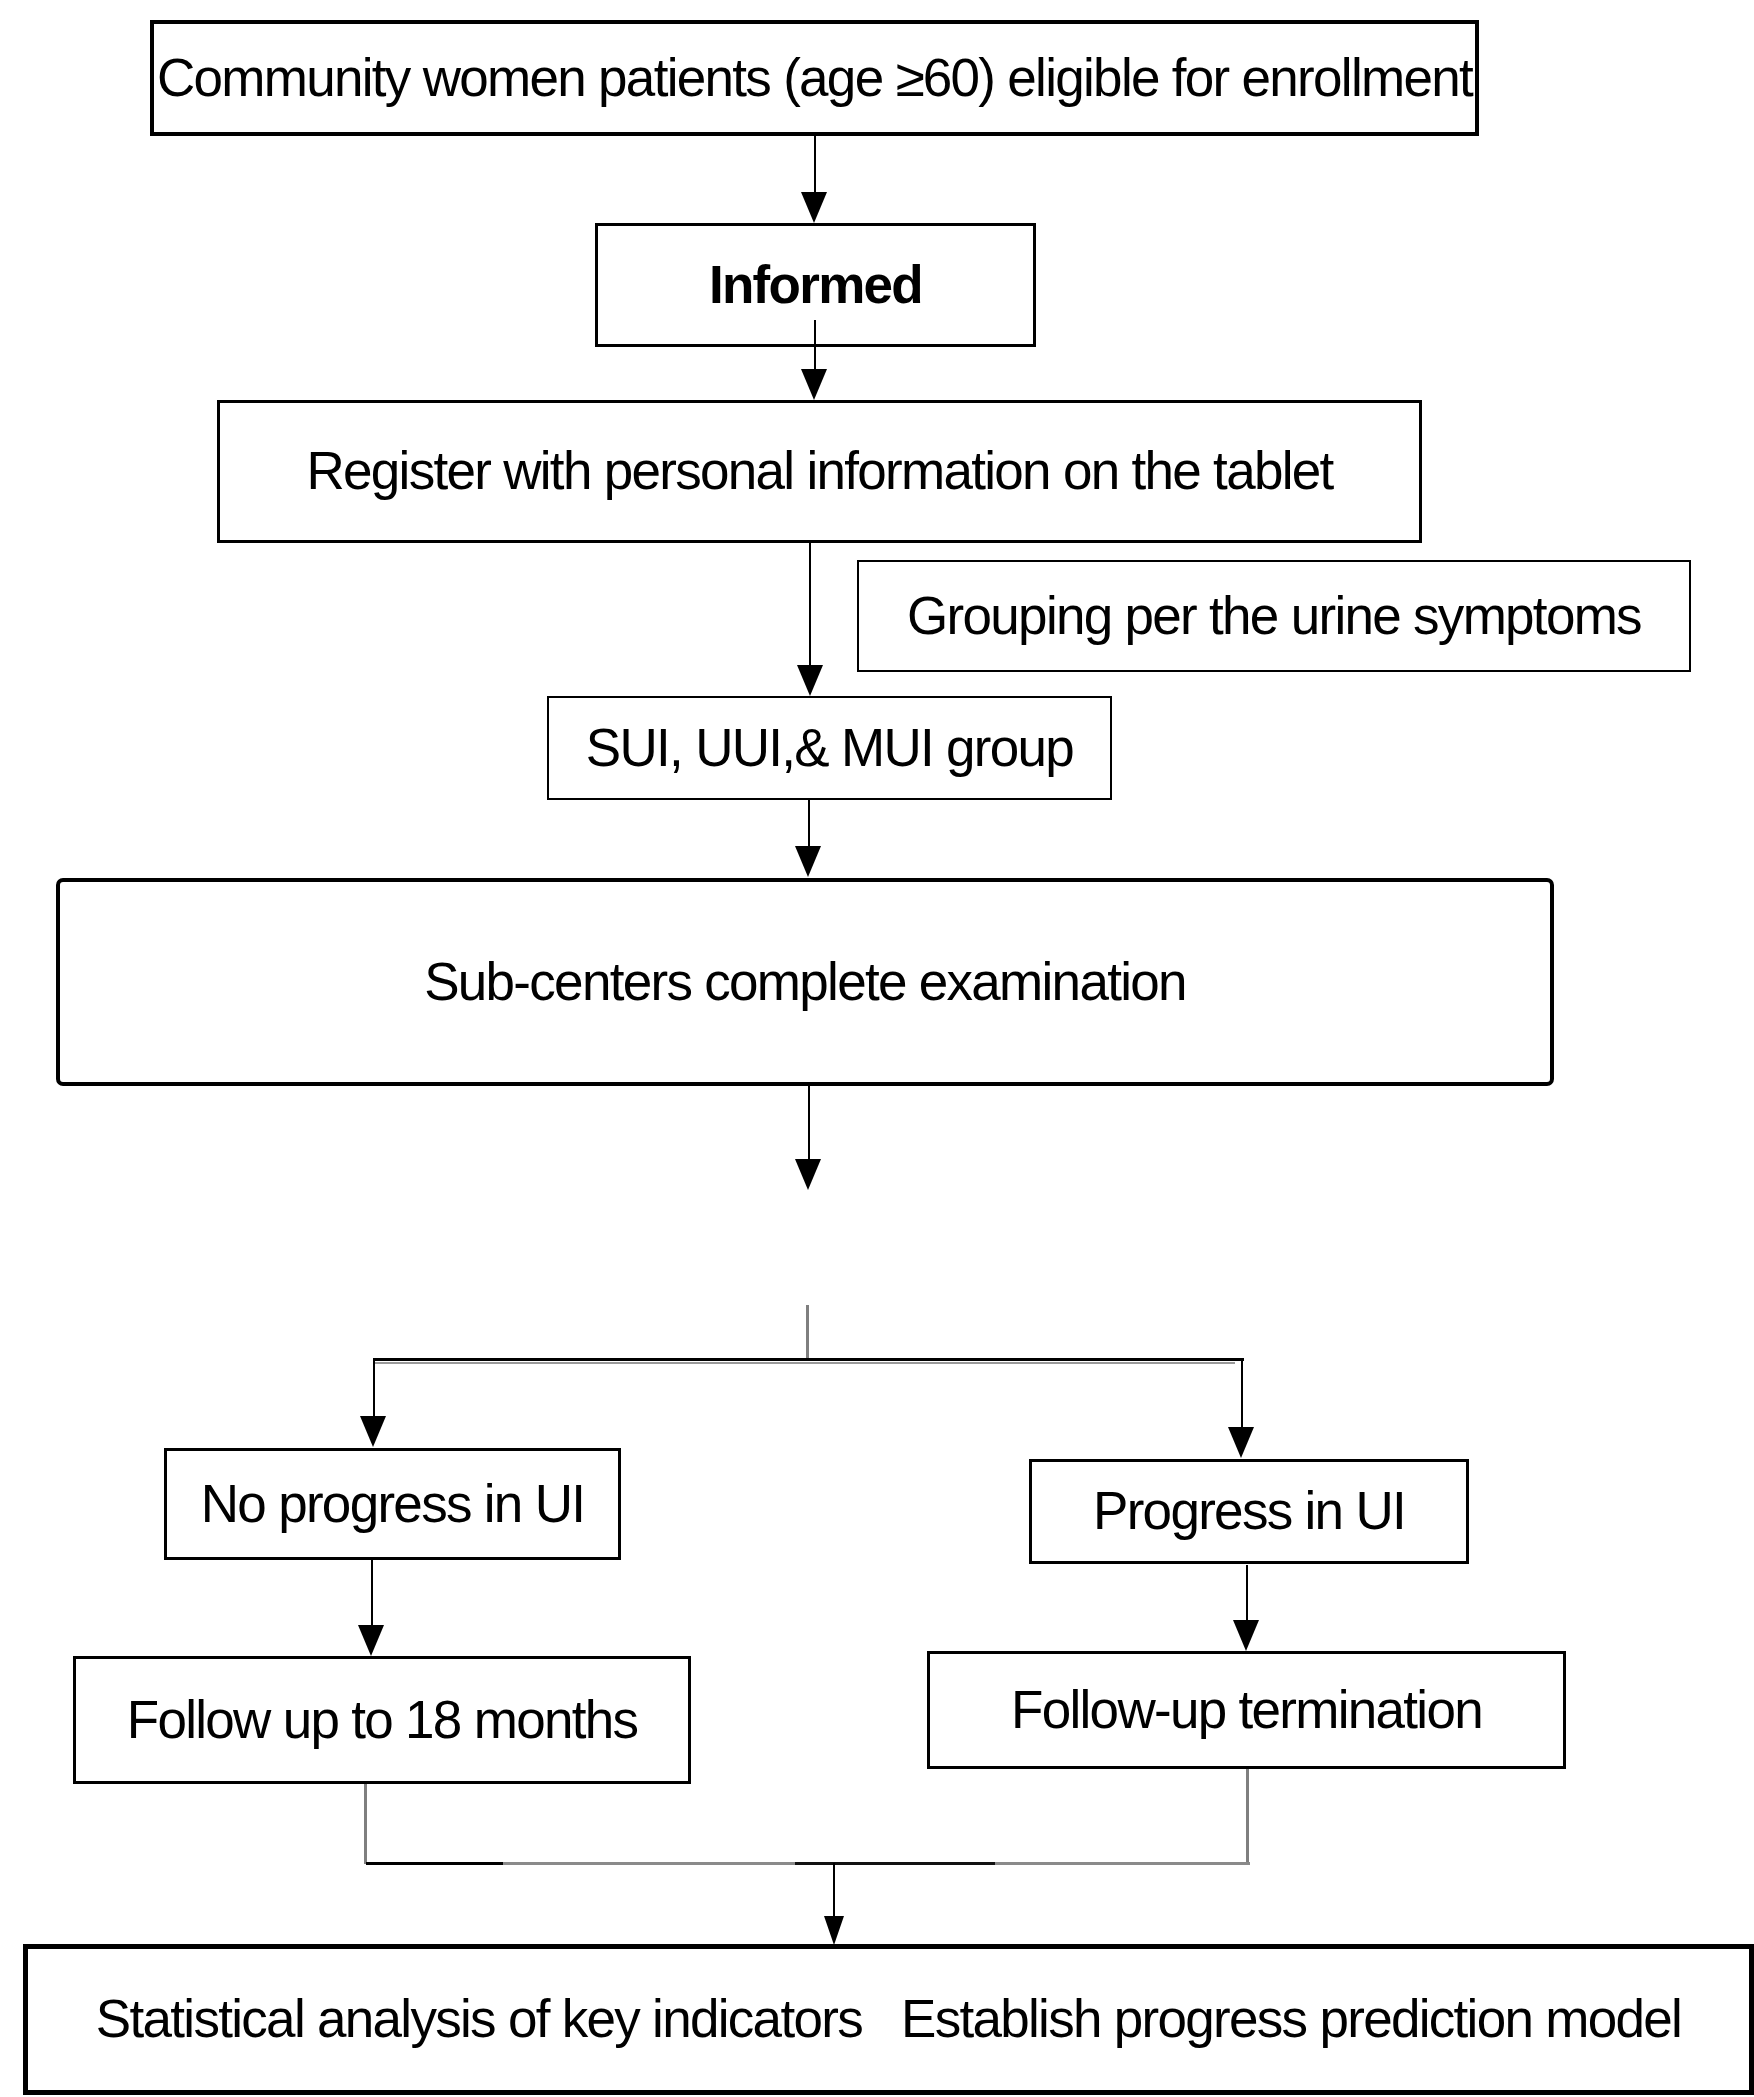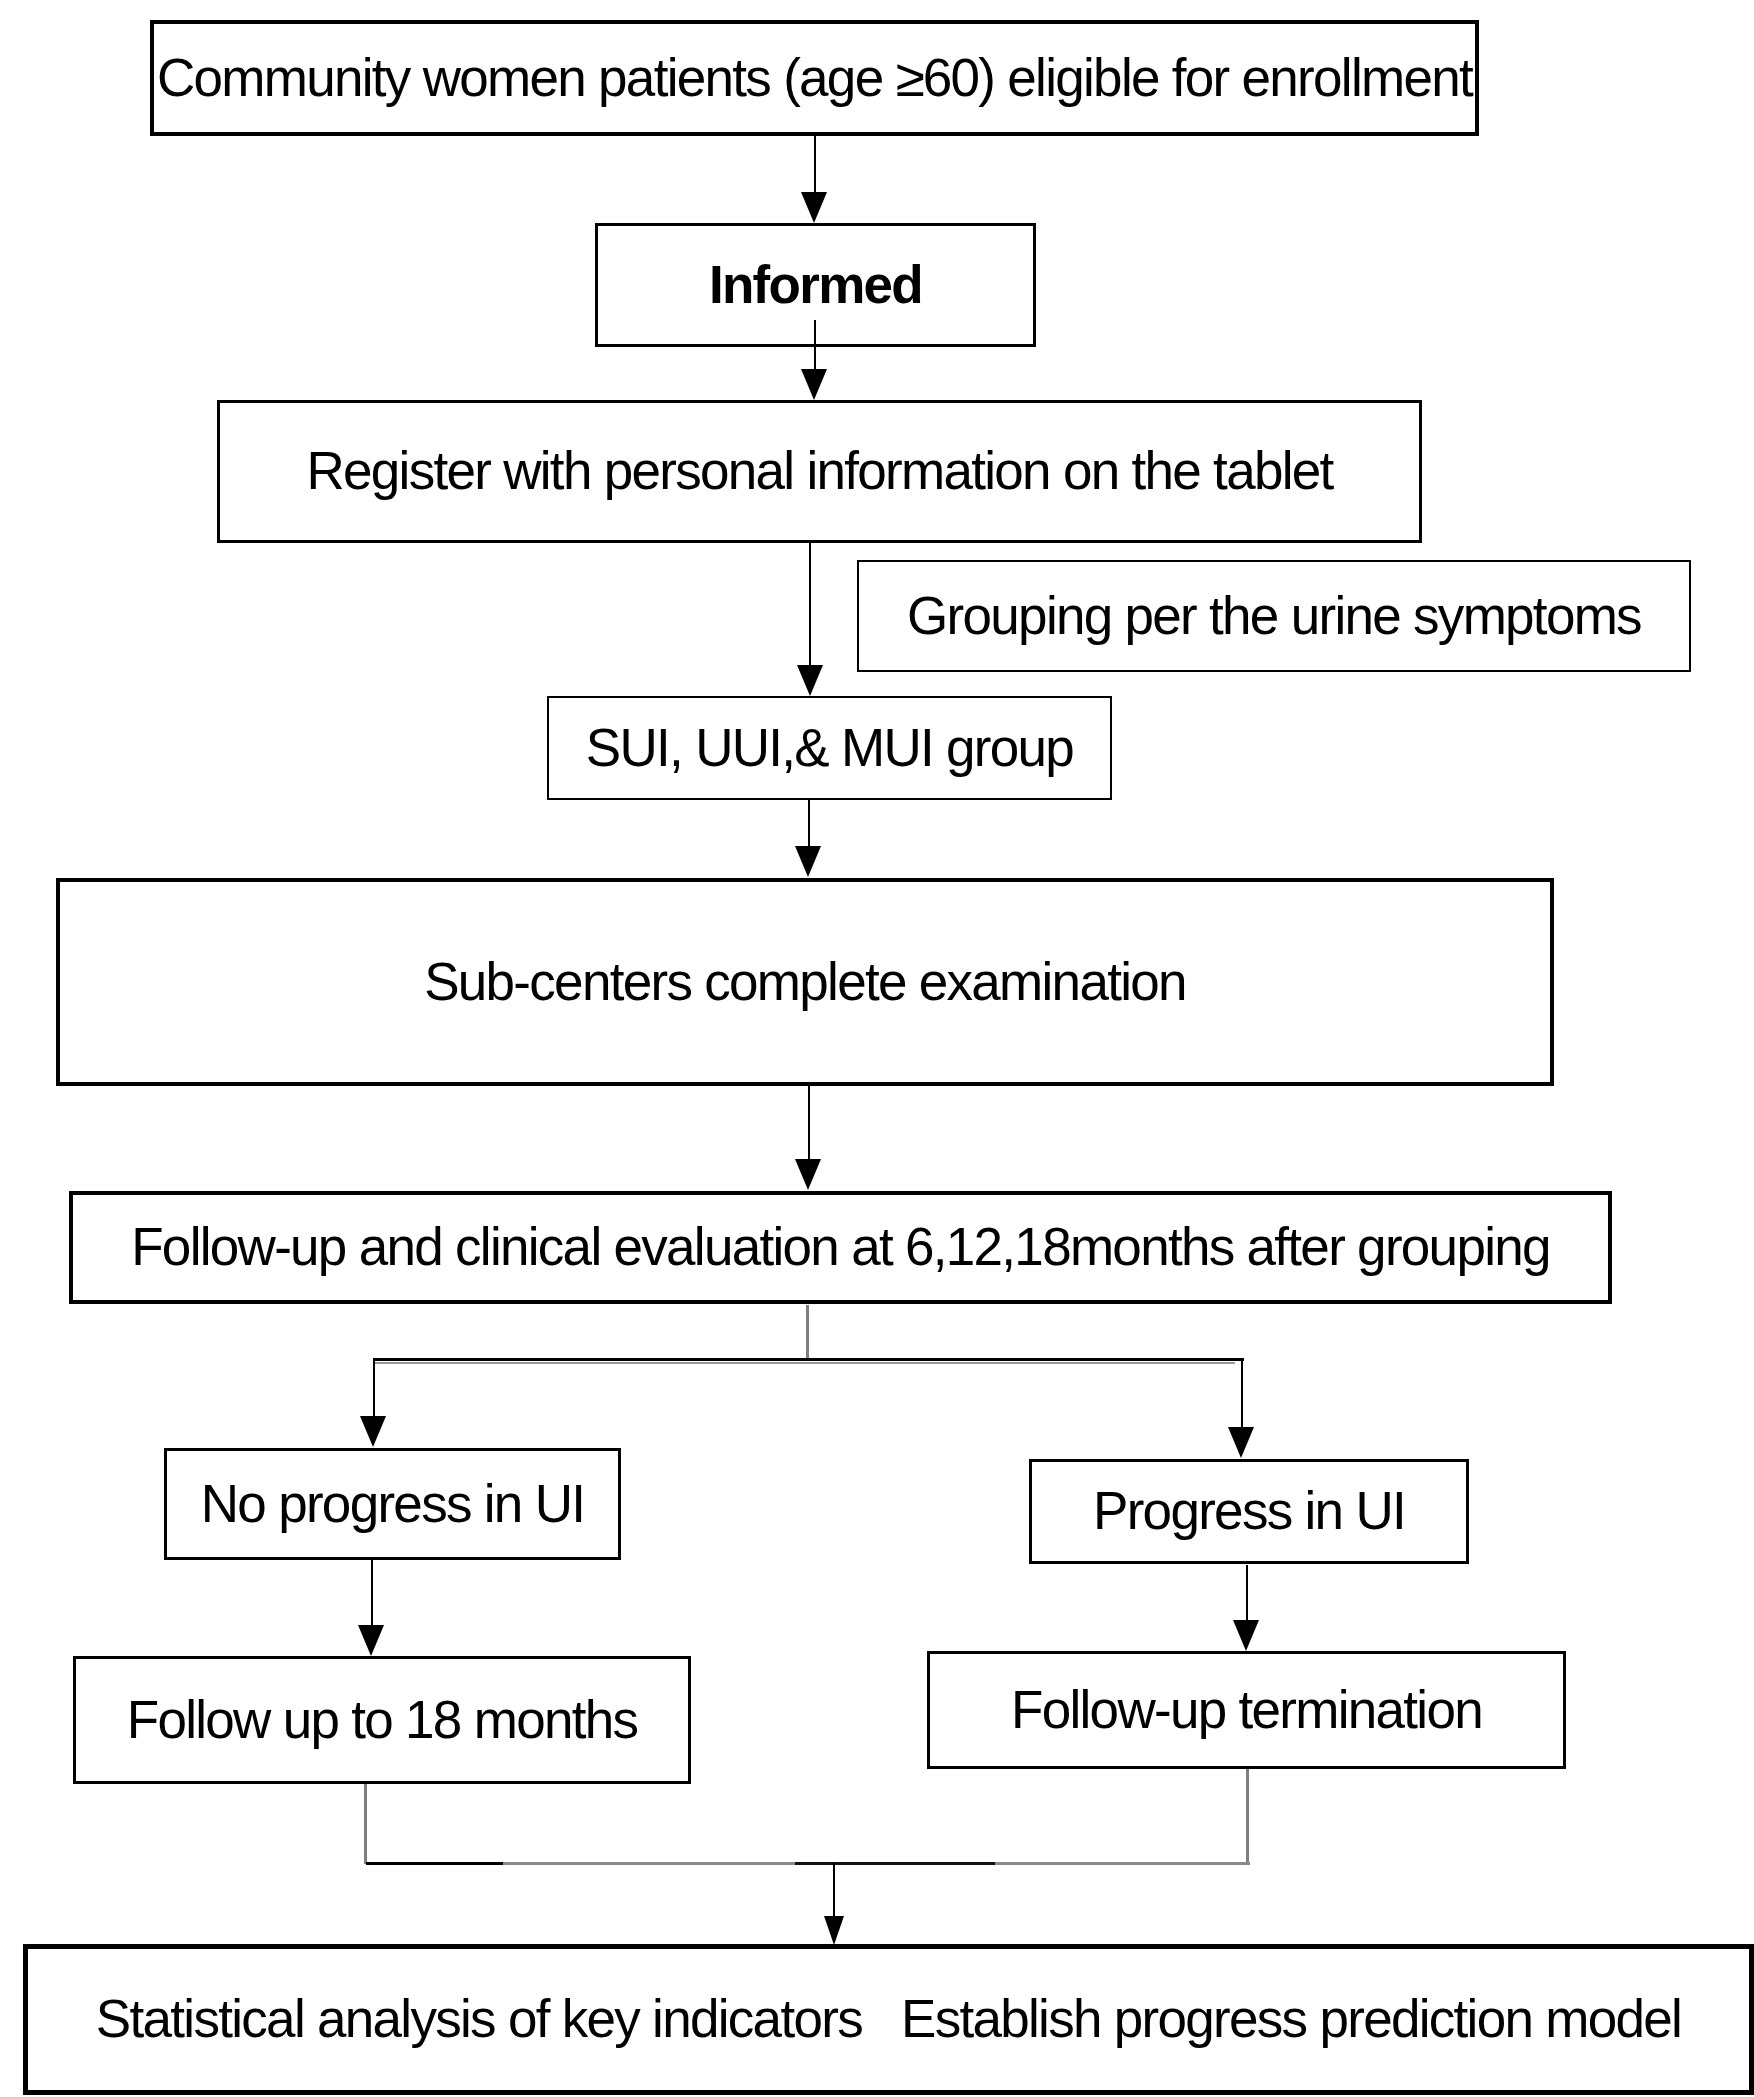--- a/index.html
+++ b/index.html
@@ -39,21 +39,21 @@
   .head.narrow{
     border-left-width:10.3px;
     border-right-width:10.3px;
     border-top-width:29px;
   }
   .b1{left:150px;top:20px;width:1329px;height:116px;border-width:4.6px;}
   .b2{left:595px;top:223px;width:441px;height:124px;font-weight:bold;}
   .b3{left:217px;top:400px;width:1205px;height:143px;}
   .bnote{left:857px;top:560px;width:834px;height:112px;border-width:2.9px;text-align:right;}
   .b4{left:547px;top:696px;width:565px;height:104px;border-width:2.9px;}
-  .b5{left:56px;top:878px;width:1498px;height:208px;border-width:4.6px;row-gap:26px;}
+  .b5{left:56px;top:878px;width:1498px;height:208px;border-width:4.6px;row-gap:26px;border-radius:7px;}
   .b6{left:69px;top:1191px;width:1543px;height:113px;border-width:4px;}
   .b7{left:148px;top:1448px;width:457px;height:112px;margin-left:16px;}
   .b8{left:1029px;top:1459px;width:440px;height:105px;}
   .b9{left:73px;top:1656px;width:618px;height:128px;}
   .b10{left:927px;top:1651px;width:639px;height:118px;}
   .b11{left:23px;top:1944px;width:1731px;height:151px;border-width:5.2px;}
 </style>
 </head>
 <body>
 
@@ -76,23 +76,20 @@
   </div>
 
   <div class="node b4">
     <span class="lbl">SUI, UUI,&amp; MUI group</span>
   </div>
 
   <div class="node b5">
     <span class="lbl">Sub-centers complete examination</span>
   </div>
 
-  <div class="node b6">
-    <span class="lbl">Follow-up and clinical evaluation at 6,12,18months after grouping</span>
-  </div>
 
   <div class="node b7">
     <span class="lbl">No progress in UI</span>
   </div>
 
   <div class="node b8">
     <span class="lbl">Progress in UI</span>
   </div>
 
   <div class="node b9">

